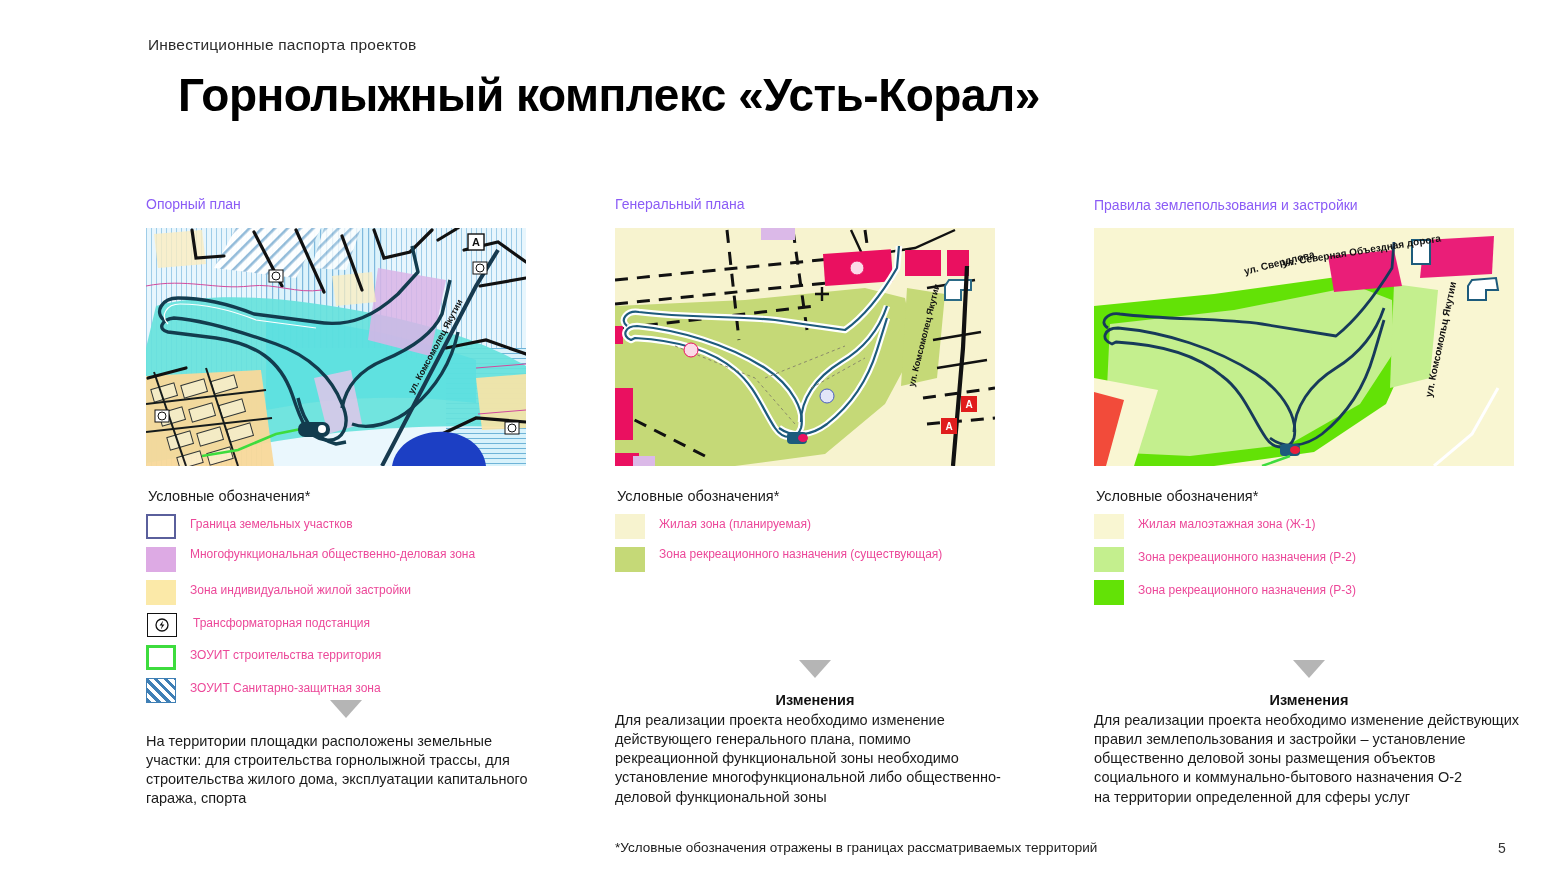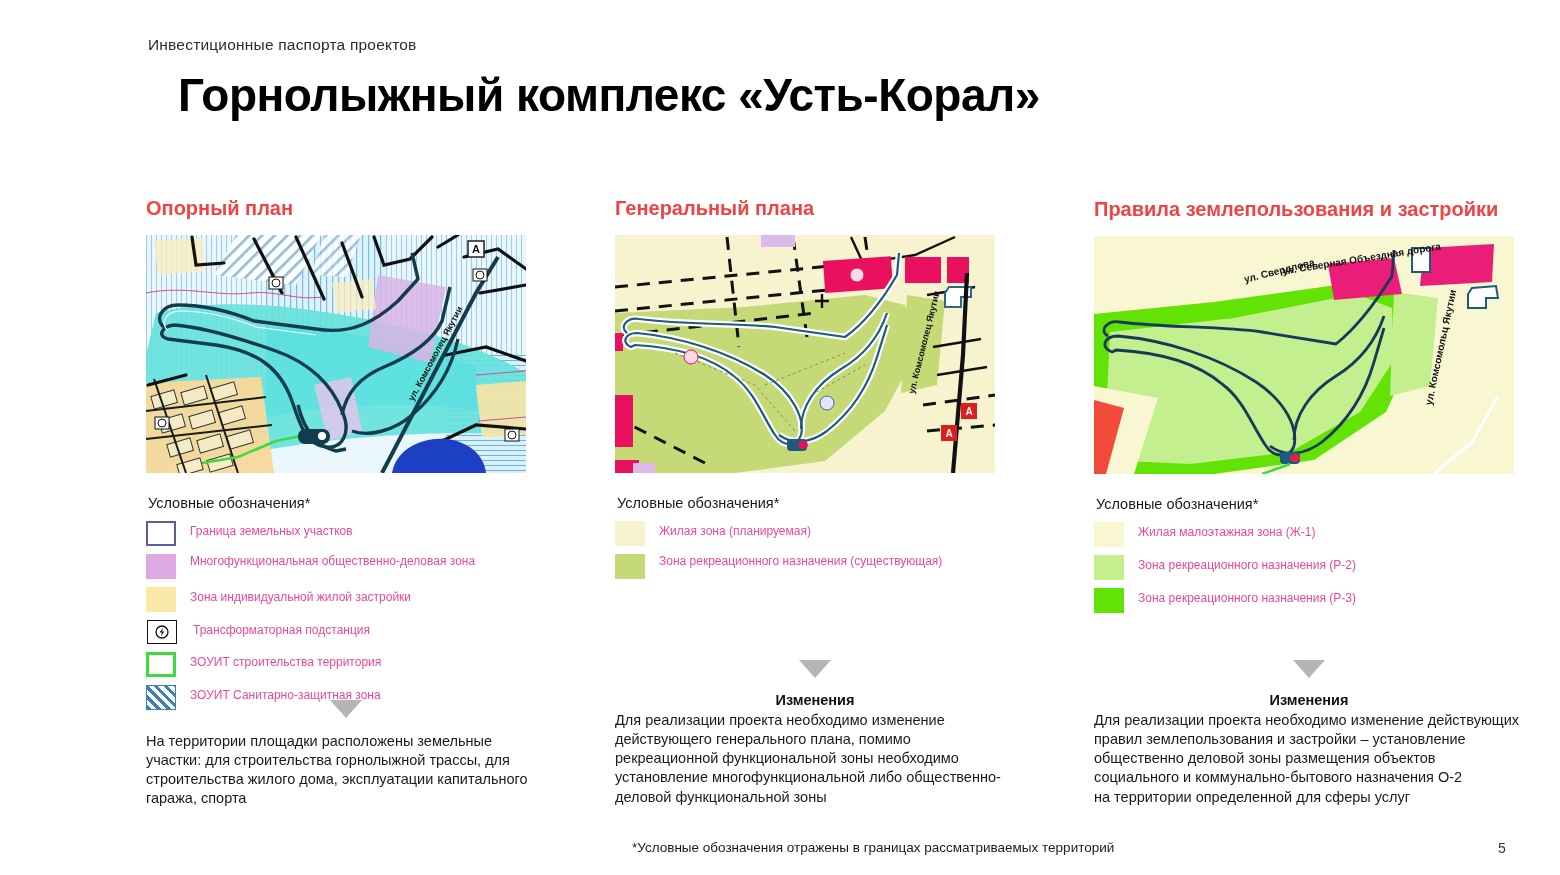--- a/index.html
+++ b/index.html
@@ -23,21 +23,21 @@
     white-space:nowrap;
     margin-left:36px;
   }
 
   .col{position:absolute;top:196px;}
   .col-1{left:146px;width:400px;}
   .col-2{left:615px;width:400px;}
   .col-3{left:1094px;width:430px;}
 
   .col-head{
-    font-size:20px;font-weight:bold;color:#ef4444;
+    font-size:14px;font-weight:normal;color:#8b5cf6;
     line-height:1.25;margin:0 0 14px 0;
   }
   .col-head.two-line{line-height:1.3;}
 
   
   .map{position:relative;overflow:hidden;background:#fff;}
   .map-1{width:380px;height:238px;}
   .map-2{width:380px;height:238px;}
   .map-3{width:420px;height:238px;}
   .map svg{display:block;width:100%;height:100%;}
@@ -93,21 +93,21 @@
   .bottom-3{left:1094px;top:660px;width:430px;}
   .changes-head{
     font-size:14.5px;font-weight:bold;color:#111;margin:14px 0 3px 0;text-align:center;
   }
   .body-text{
     font-size:14.5px;line-height:1.32;color:#1a1a1a;white-space:pre-line;
   }
   .bottom-1 .body-text{margin-top:14px;}
 
   .footnote{
-    position:absolute;left:632px;top:840px;
+    position:absolute;left:615px;top:840px;
     font-size:13.5px;color:#1a1a1a;
   }
   .pageno{
     position:absolute;left:1498px;top:840px;
     font-size:14px;color:#333;
   }
 </style>
 </head>
 <body>
 

